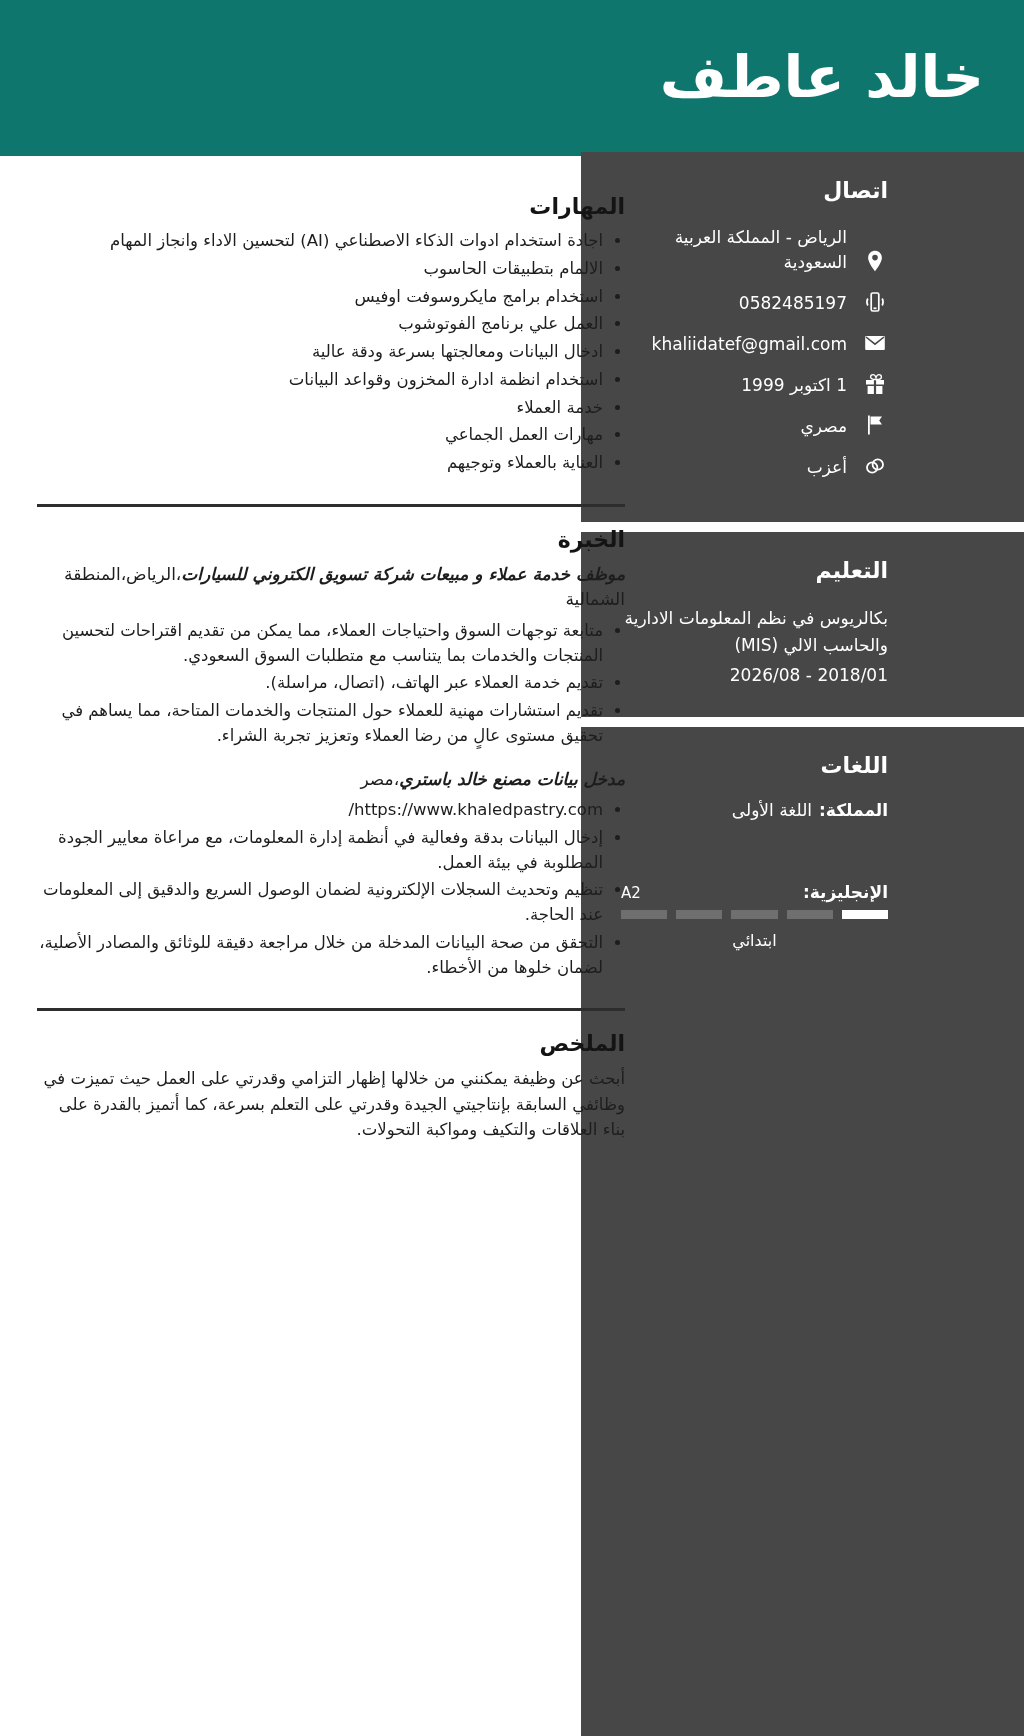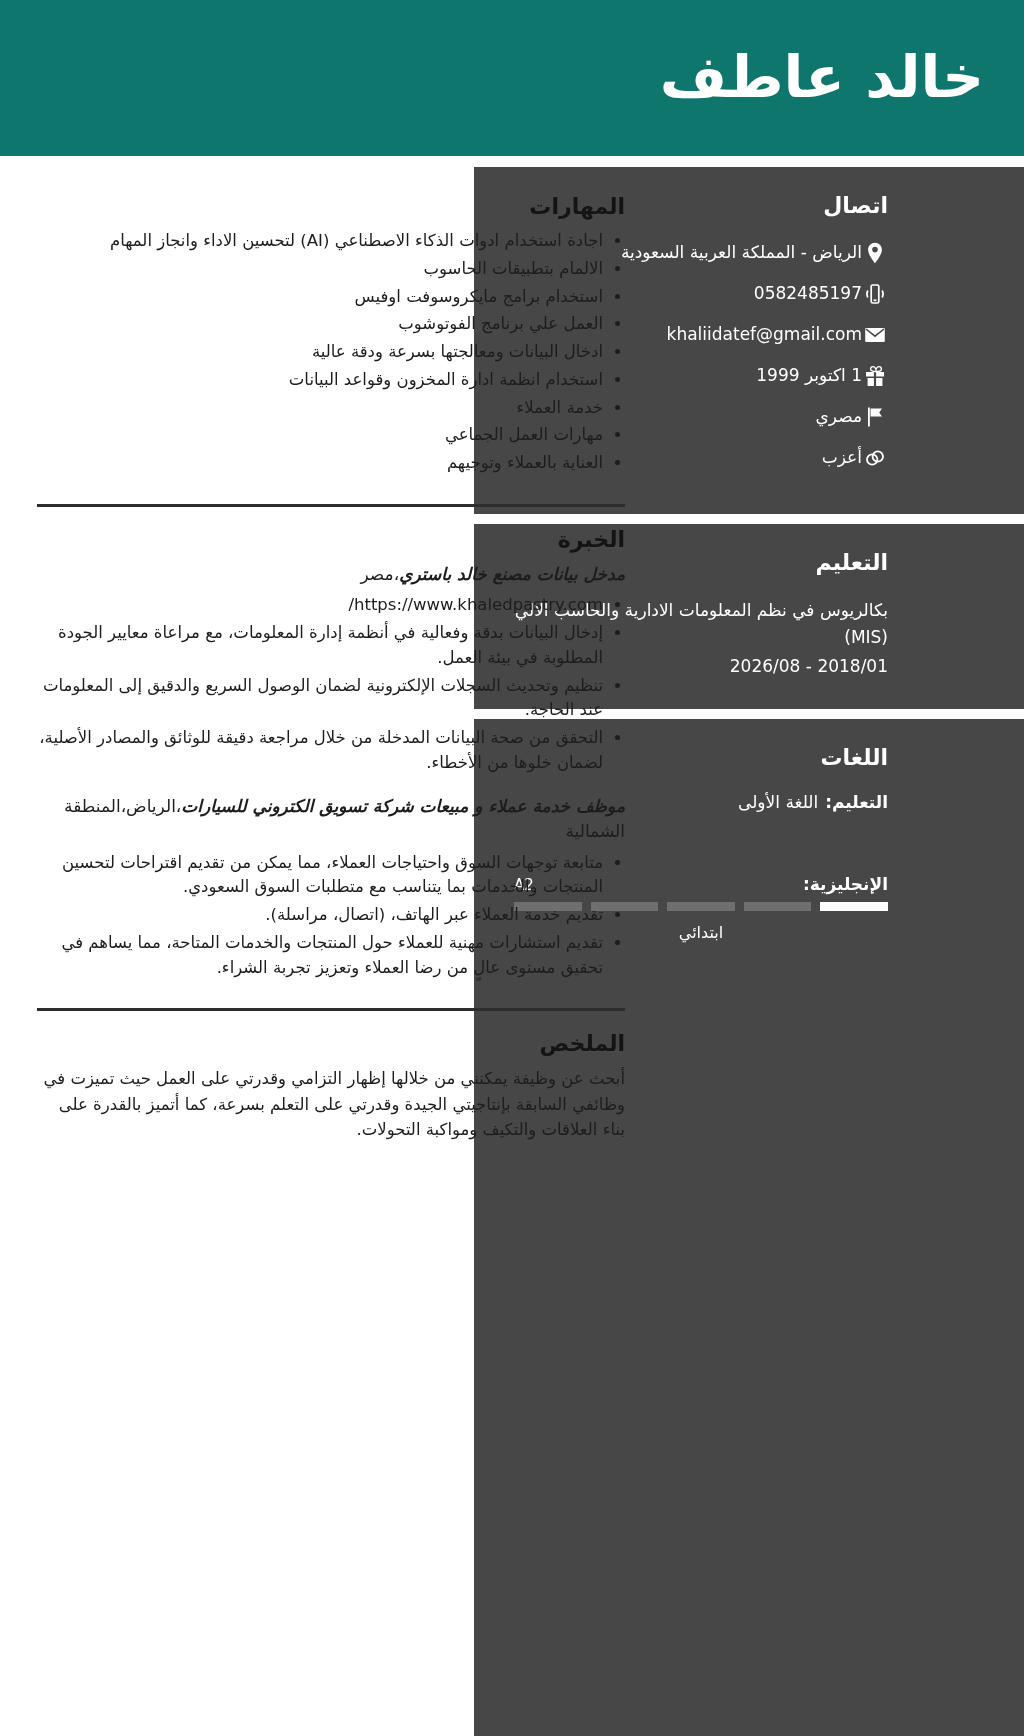--- a/index.html
+++ b/index.html
@@ -24,41 +24,42 @@
   }
   .name {
     color: #ffffff;
     font-size: 58px;
     font-weight: 700;
     line-height: 1.1;
   }
 
   
   .sidebar {
-    position: absolute; top: 167px; right: 0; bottom: 0;
-    width: 550px;
+    position: absolute; top: 152px; right: 0; bottom: 0;
+    width: 443px;
     display: flex; flex-direction: column;
     gap: 10px;
   }
   .side-block {
     background: #474747;
     color: #ffffff;
     padding: 26px 40px 28px 40px; 
     padding-right: 136px;
     padding-left: 40px;
   }
   .side-block.languages { flex: 1; }
   .side-block h2 {
     margin: 0 0 22px 0;
     font-size: 22px;
     font-weight: 700;
   }
 
   .contact-item {
-    display: flex; align-items: flex-start;
+    display: flex; align-items: flex-end;
+    gap: 15px;
     margin-bottom: 15px;
   }
   .contact-item .icon {
     flex: 0 0 26px; width: 26px; height: 26px;
     display: flex; align-items: center; justify-content: center;
   }
   .contact-item .icon svg { width: 24px; height: 24px; }
   .contact-text {
     font-size: 17px; line-height: 1.45;
     text-align: right;
@@ -192,21 +193,21 @@
   <section class="side-block education">
     <h2>التعليم</h2>
     <div class="edu-degree">بكالريوس في نظم المعلومات الادارية والحاسب الالي (MIS)</div>
     <div class="edu-dates">2018/01 - 2026/08</div>
   </section>
 
   <section class="side-block languages">
     <h2>اللغات</h2>
 
     <div class="lang-row">
-      <span class="lang-label">التعليم:</span>
+      <span class="lang-label">المملكة:</span>
       <span>اللغة الأولى</span>
     </div>
 
     <div class="lang-row en">
       <span class="lang-label">الإنجليزية:</span>
       <span class="cefr">A2</span>
     </div>
 
     <div class="level-bar">
       <span class="seg filled"></span>
@@ -236,37 +237,37 @@
       <li>العناية بالعملاء وتوجيهم</li>
     </ul>
   </section>
 
   <div class="divider"></div>
 
   <section>
     <h2>الخبرة</h2>
 
     <div class="job">
+      <p class="job-head"><span class="role">موظف خدمة عملاء و مبيعات شركة تسويق الكتروني للسيارات</span><span class="loc">،الرياض،المنطقة الشمالية</span></p>
+      <ul>
+        <li>متابعة توجهات السوق واحتياجات العملاء، مما يمكن من تقديم اقتراحات لتحسين المنتجات والخدمات بما يتناسب مع متطلبات السوق السعودي.</li>
+        <li>تقديم خدمة العملاء عبر الهاتف، (اتصال، مراسلة).</li>
+        <li>تقديم استشارات مهنية للعملاء حول المنتجات والخدمات المتاحة، مما يساهم في تحقيق مستوى عالٍ من رضا العملاء وتعزيز تجربة الشراء.</li>
+      </ul>
+    </div>
+
+    <div class="job">
       <p class="job-head"><span class="role">مدخل بيانات مصنع خالد باستري</span><span class="loc">،مصر</span></p>
       <ul>
         <li>https://www.khaledpastry.com/</li>
         <li>إدخال البيانات بدقة وفعالية في أنظمة إدارة المعلومات، مع مراعاة معايير الجودة المطلوبة في بيئة العمل.</li>
         <li>تنظيم وتحديث السجلات الإلكترونية لضمان الوصول السريع والدقيق إلى المعلومات عند الحاجة.</li>
         <li>التحقق من صحة البيانات المدخلة من خلال مراجعة دقيقة للوثائق والمصادر الأصلية، لضمان خلوها من الأخطاء.</li>
       </ul>
     </div>
-
-    <div class="job">
-      <p class="job-head"><span class="role">موظف خدمة عملاء و مبيعات شركة تسويق الكتروني للسيارات</span><span class="loc">،الرياض،المنطقة الشمالية</span></p>
-      <ul>
-        <li>متابعة توجهات السوق واحتياجات العملاء، مما يمكن من تقديم اقتراحات لتحسين المنتجات والخدمات بما يتناسب مع متطلبات السوق السعودي.</li>
-        <li>تقديم خدمة العملاء عبر الهاتف، (اتصال، مراسلة).</li>
-        <li>تقديم استشارات مهنية للعملاء حول المنتجات والخدمات المتاحة، مما يساهم في تحقيق مستوى عالٍ من رضا العملاء وتعزيز تجربة الشراء.</li>
-      </ul>
-    </div>
   </section>
 
   <div class="divider"></div>
 
   <section>
     <h2>الملخص</h2>
     <p class="summary-text">أبحث عن وظيفة يمكنني من خلالها إظهار التزامي وقدرتي على العمل حيث تميزت في وظائفي السابقة بإنتاجيتي الجيدة وقدرتي على التعلم بسرعة، كما أتميز بالقدرة على بناء العلاقات والتكيف ومواكبة التحولات.</p>
   </section>
 
 </main>

